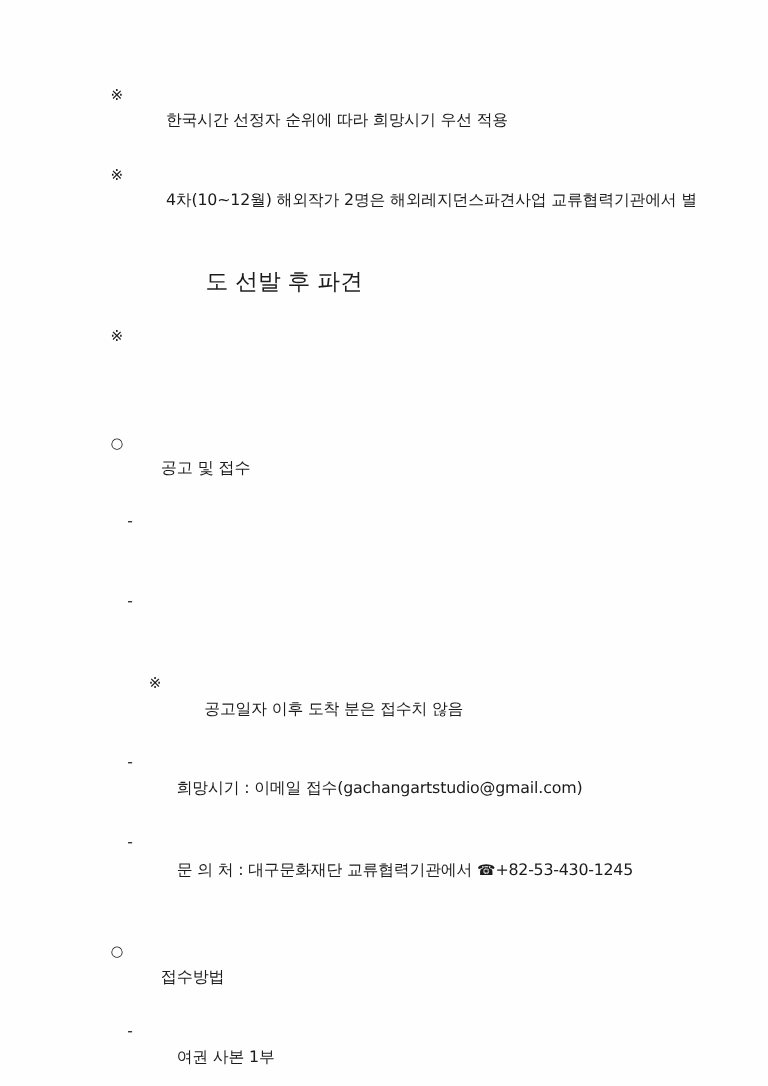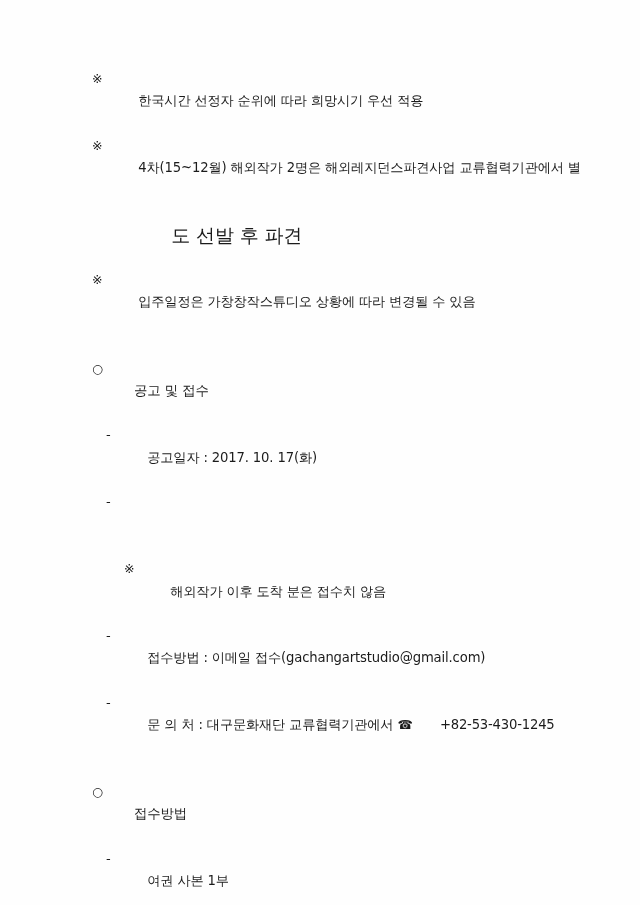--- a/index.html
+++ b/index.html
@@ -92,60 +92,59 @@
   .section { margin: 0; }
   .gap-section { height: 22px; }
 
   .phone-glyph {
     font-size: 12.4px;
     letter-spacing: 0;
   }
   .latin {
     font-family: "DejaVu Sans", "Liberation Sans", sans-serif;
     letter-spacing: -0.2px;
-    margin-left: 27px;
   }
 </style>
 </head>
 <body>
 
 <div id="doc-page">
 
   <div class="section">
     <div class="line lvl-note note-indent-1">
       <span class="marker">※</span><span>한국시간 선정자 순위에 따라 희망시기 우선 적용</span>
     </div>
     <div class="line lvl-note note-indent-1">
-      <span class="marker">※</span><span>4차(15~12월) 해외작가 2명은 해외레지던스파견사업 교류협력기관에서 별</span>
+      <span class="marker">※</span><span>4차(10~12월) 해외작가 2명은 해외레지던스파견사업 교류협력기관에서 별</span>
     </div>
     <div class="line cont cont-a">
       <span>도 선발 후 파견</span>
     </div>
     <div class="line lvl-note note-indent-1">
-      <span class="marker">※</span><span>입주일정은 가창창작스튜디오 상황에 따라 변경될 수 있음</span>
+      <span class="marker">※</span>
     </div>
   </div>
 
   <div class="gap-section"></div>
 
   <div class="section">
     <div class="line lvl-circle">
       <span class="marker">○</span><span>공고 및 접수</span>
     </div>
     <div class="line lvl-dash">
-      <span class="marker">-</span><span>공고일자 : 2017. 10. 17(화)</span>
+      <span class="marker">-</span>
     </div>
     <div class="line lvl-dash">
       <span class="marker">-</span>
     </div>
     <div class="line lvl-note note-indent-2">
-      <span class="marker">※</span><span>해외작가 이후 도착 분은 접수치 않음</span>
+      <span class="marker">※</span><span>공고일자 이후 도착 분은 접수치 않음</span>
     </div>
     <div class="line lvl-dash">
-      <span class="marker">-</span><span>접수방법 : 이메일 접수(gachangartstudio@gmail.com)</span>
+      <span class="marker">-</span><span>희망시기 : 이메일 접수(gachangartstudio@gmail.com)</span>
     </div>
     <div class="line lvl-dash">
       <span class="marker">-</span><span>문 의 처 : 대구문화재단 교류협력기관에서 </span><span class="phone-glyph">☎</span><span class="latin">+82-53-430-1245</span>
     </div>
   </div>
 
   <div class="gap-section"></div>
 
   <div class="section">
     <div class="line lvl-circle">

